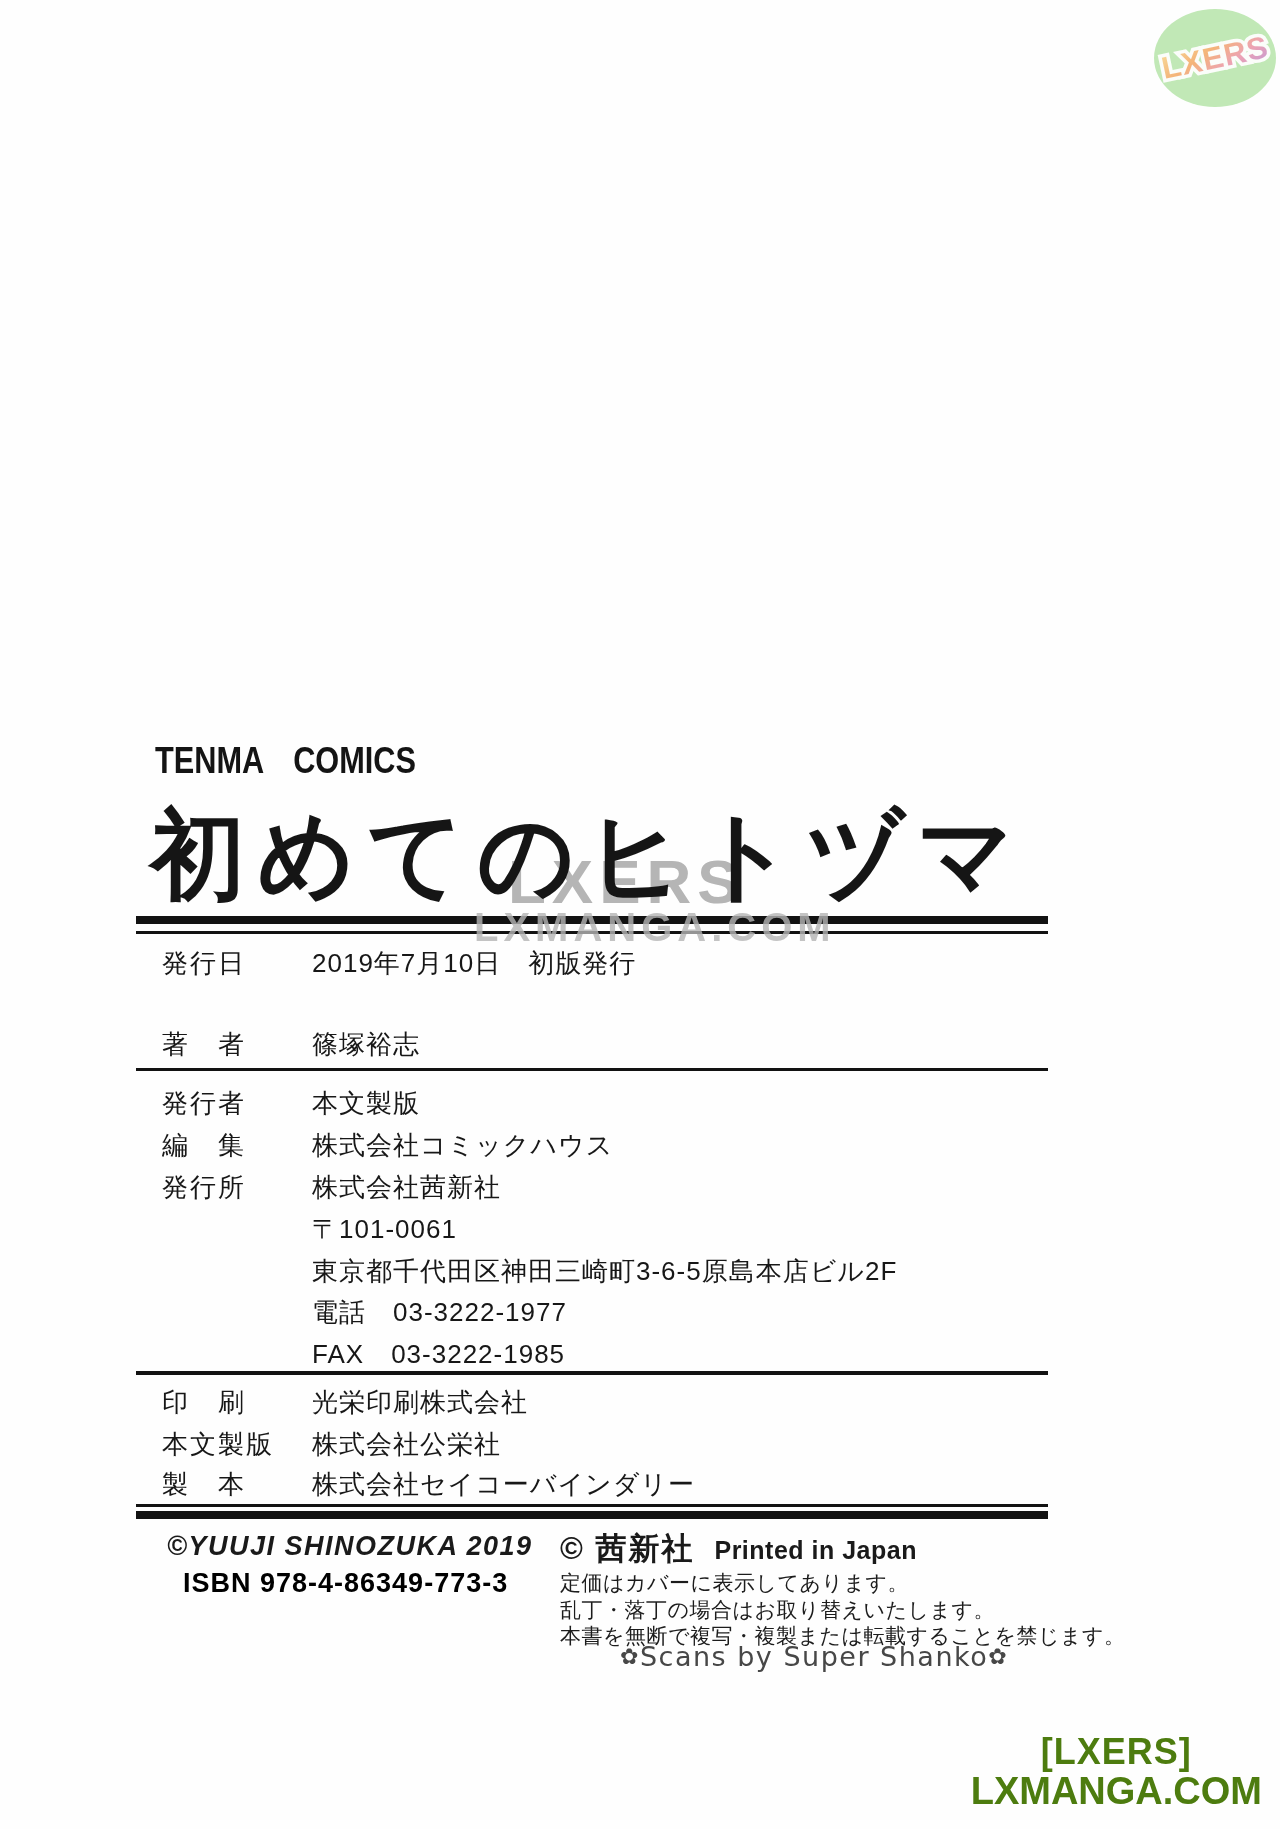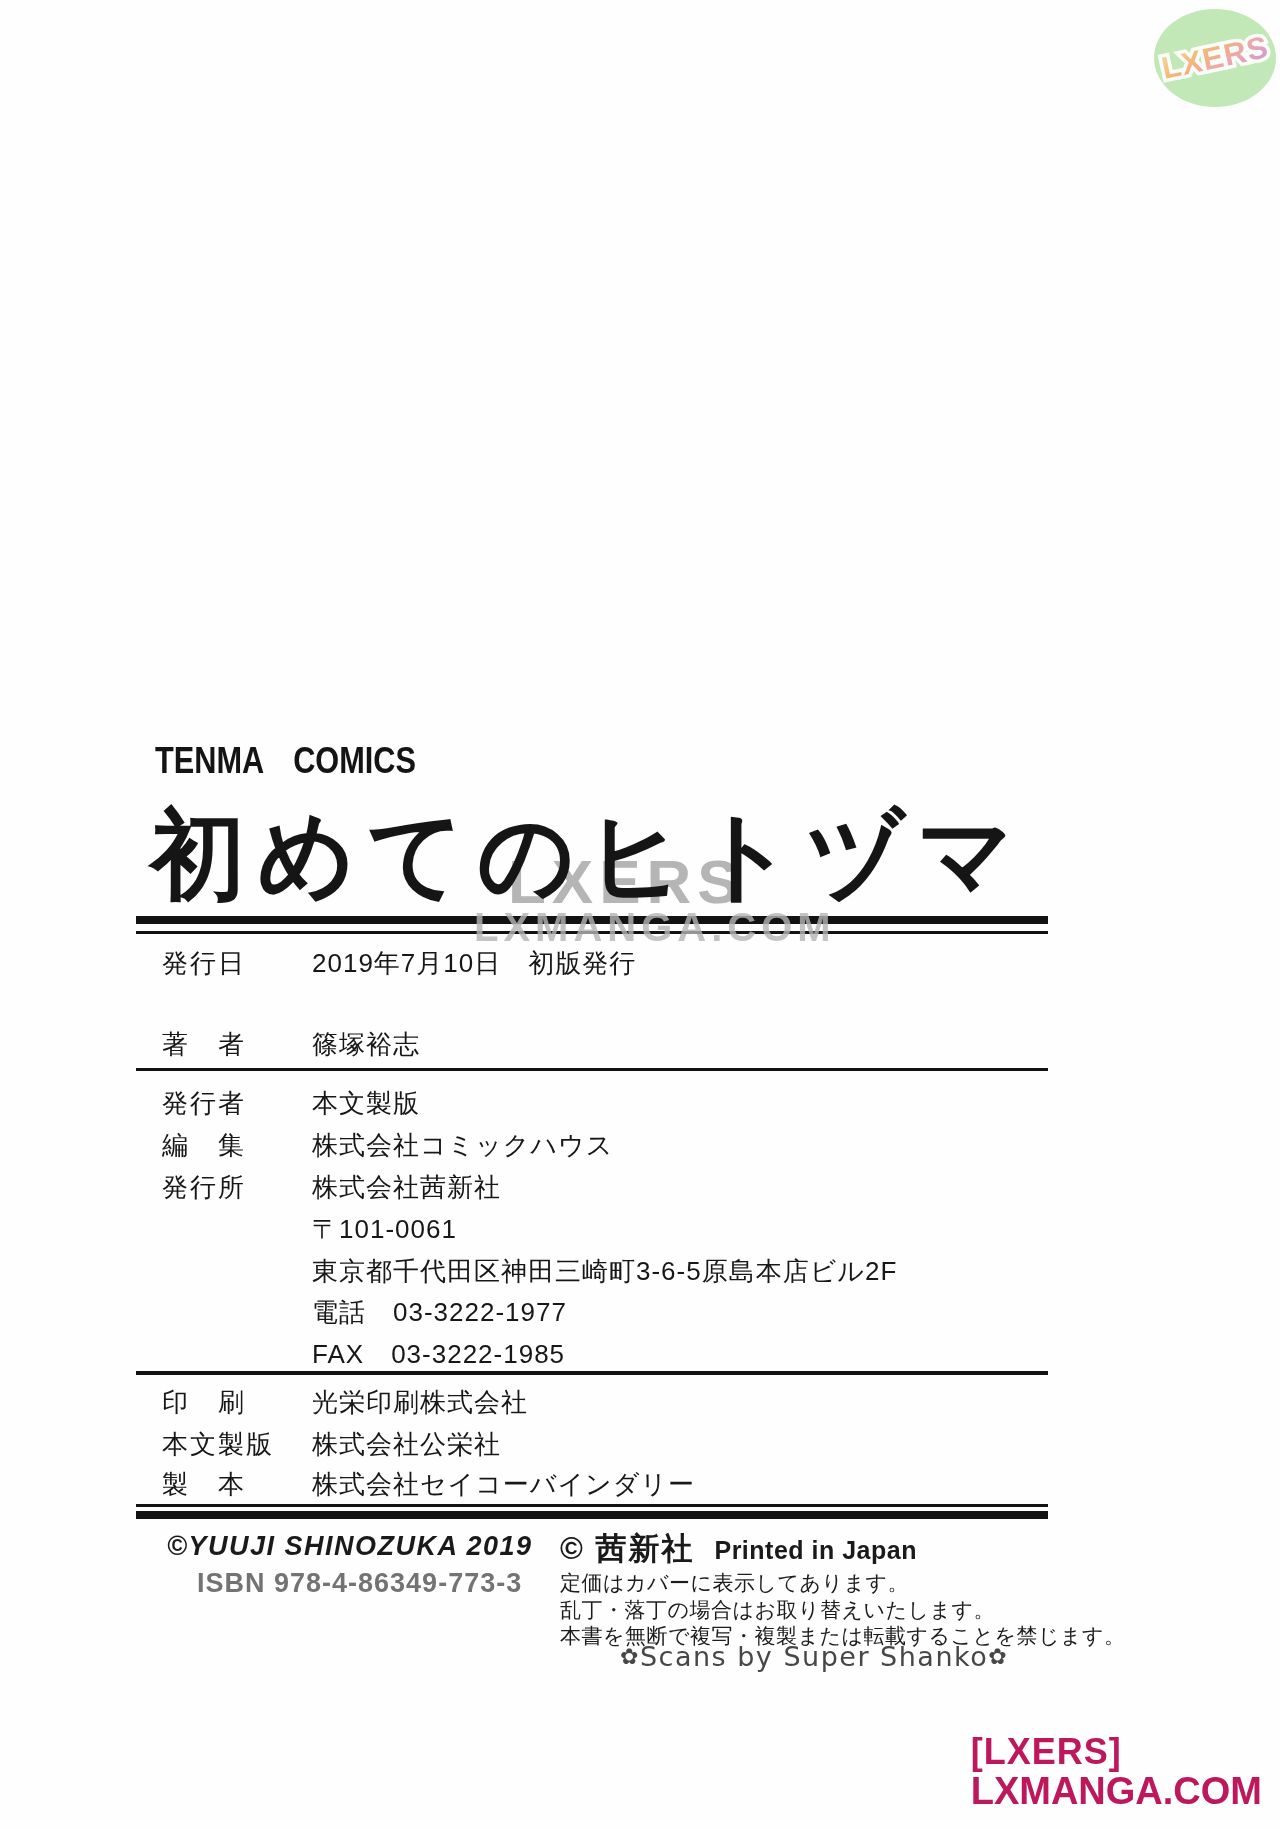--- a/index.html
+++ b/index.html
@@ -66,38 +66,38 @@
   .r4a { top:1504px; height:3px; }
   .r4b { top:1511px; height:8px; }
 
   
   .crow { position:absolute; left:0; width:100%; height:34px; font-size:26px; font-weight:500; color:#171717; }
   .crow .lab { position:absolute; left:162px; white-space:pre; letter-spacing:2px; }
   .crow .val { position:absolute; left:288px; white-space:pre; letter-spacing:1px;margin-left:24px; }
 
   
   .cpy-left  { position:absolute; left:167px; top:1531px; font-size:27px; font-weight:bold; letter-spacing:1.5px; color:#1a1a1a;font-style:italic; }
-  .isbn      { position:absolute; left:197px; top:1568px; font-size:27px; font-weight:bold; letter-spacing:1px; color:#737373; }
+  .isbn      { position:absolute; left:183px; top:1568px; font-size:27px; font-weight:bold; letter-spacing:1px; color:#000000; }
   .cpy-right { position:absolute; left:560px; top:1528px; white-space:nowrap; color:#1a1a1a; }
   .cpy-right .kanji   { font-size:31px; font-weight:700; letter-spacing:2px; }
   .cpy-right .printed { font-size:25px; font-weight:bold; margin-left:20px; letter-spacing:.5px; }
   .notice { position:absolute; left:560px; font-size:21px; font-weight:500; color:#1c1c1c; white-space:nowrap; letter-spacing:.5px; }
   .n0 { top:1569px; } .n1 { top:1596px; } .n2 { top:1622px; }
 
   .scans {
     position:absolute; left:620px; top:1641px;
     font-size:27px; color:#474747; letter-spacing:1.5px;
     font-family:"DejaVu Sans",sans-serif; white-space:nowrap;
   }
   .scans .orn { font-size:22px; position:relative; top:-2px; }
 
   
   .corner {
     position:absolute; right:18px; top:1733px;
-    color:#be185d; font-weight:800;
+    text-align:center; color:#4d7c0f; font-weight:800;
     font-family:"Liberation Sans",sans-serif;
   }
   .corner .l1 { font-size:36px; letter-spacing:1px; line-height:38px; }
   .corner .l2 { font-size:38px; letter-spacing:0px; line-height:40px; }
 </style>
 </head>
 <body>
 
 <div class="page">
 

